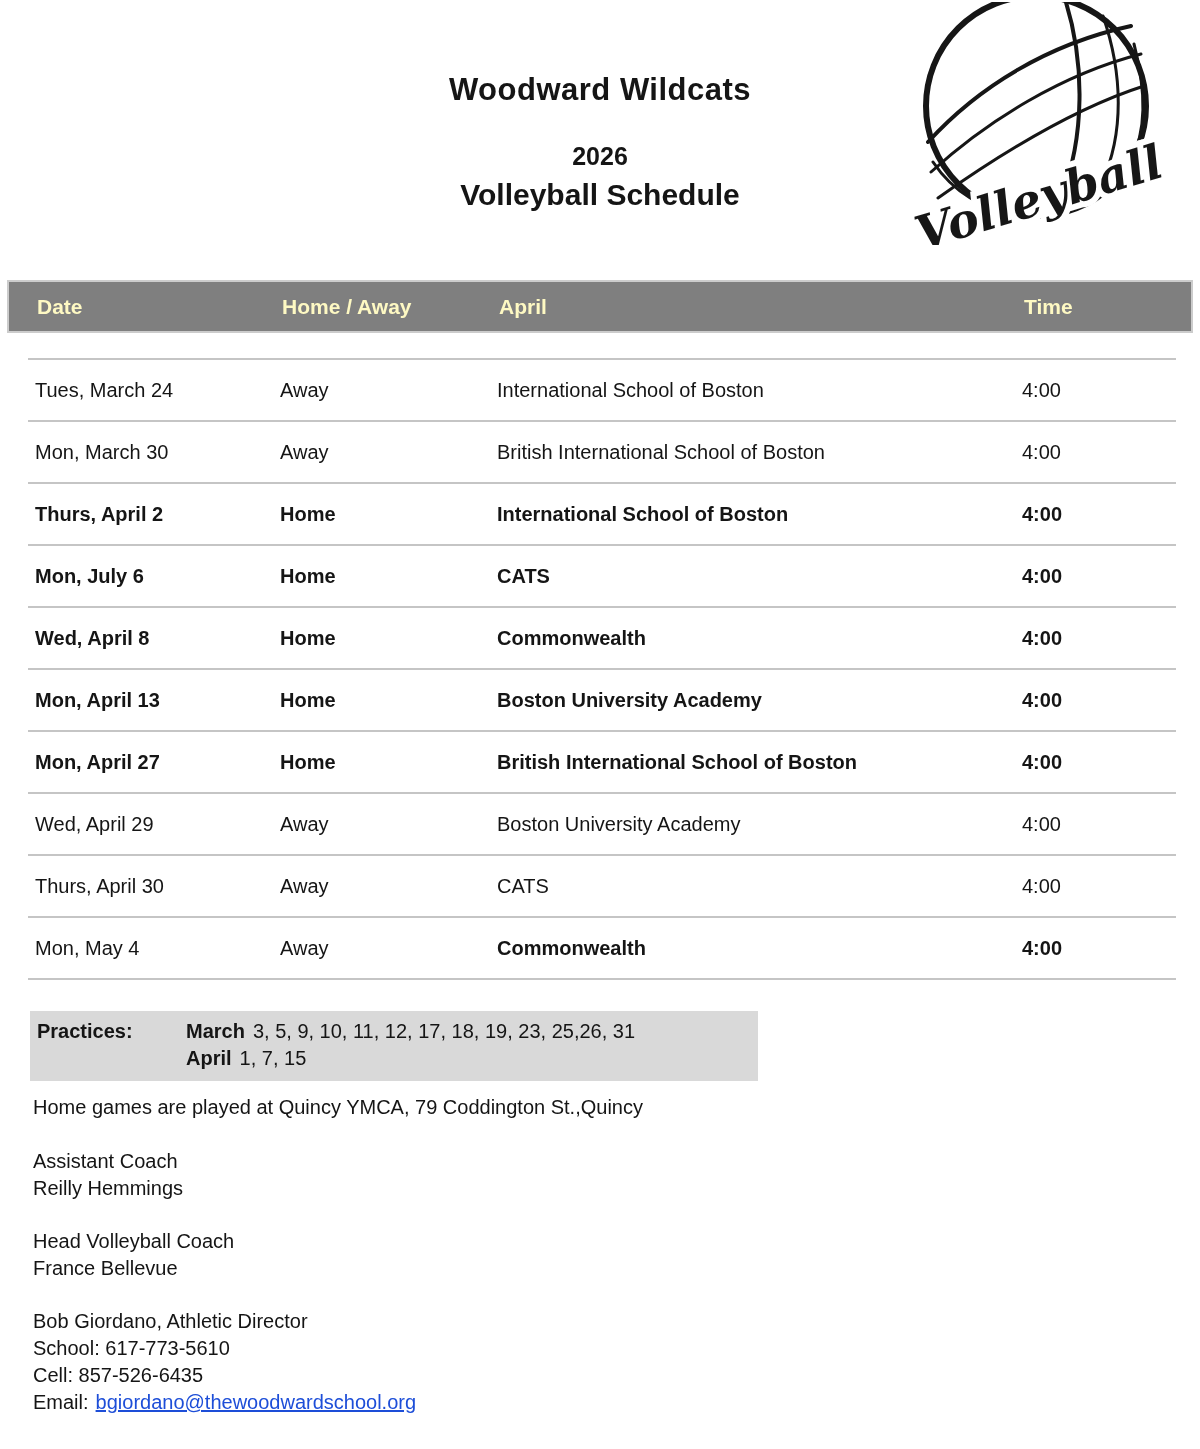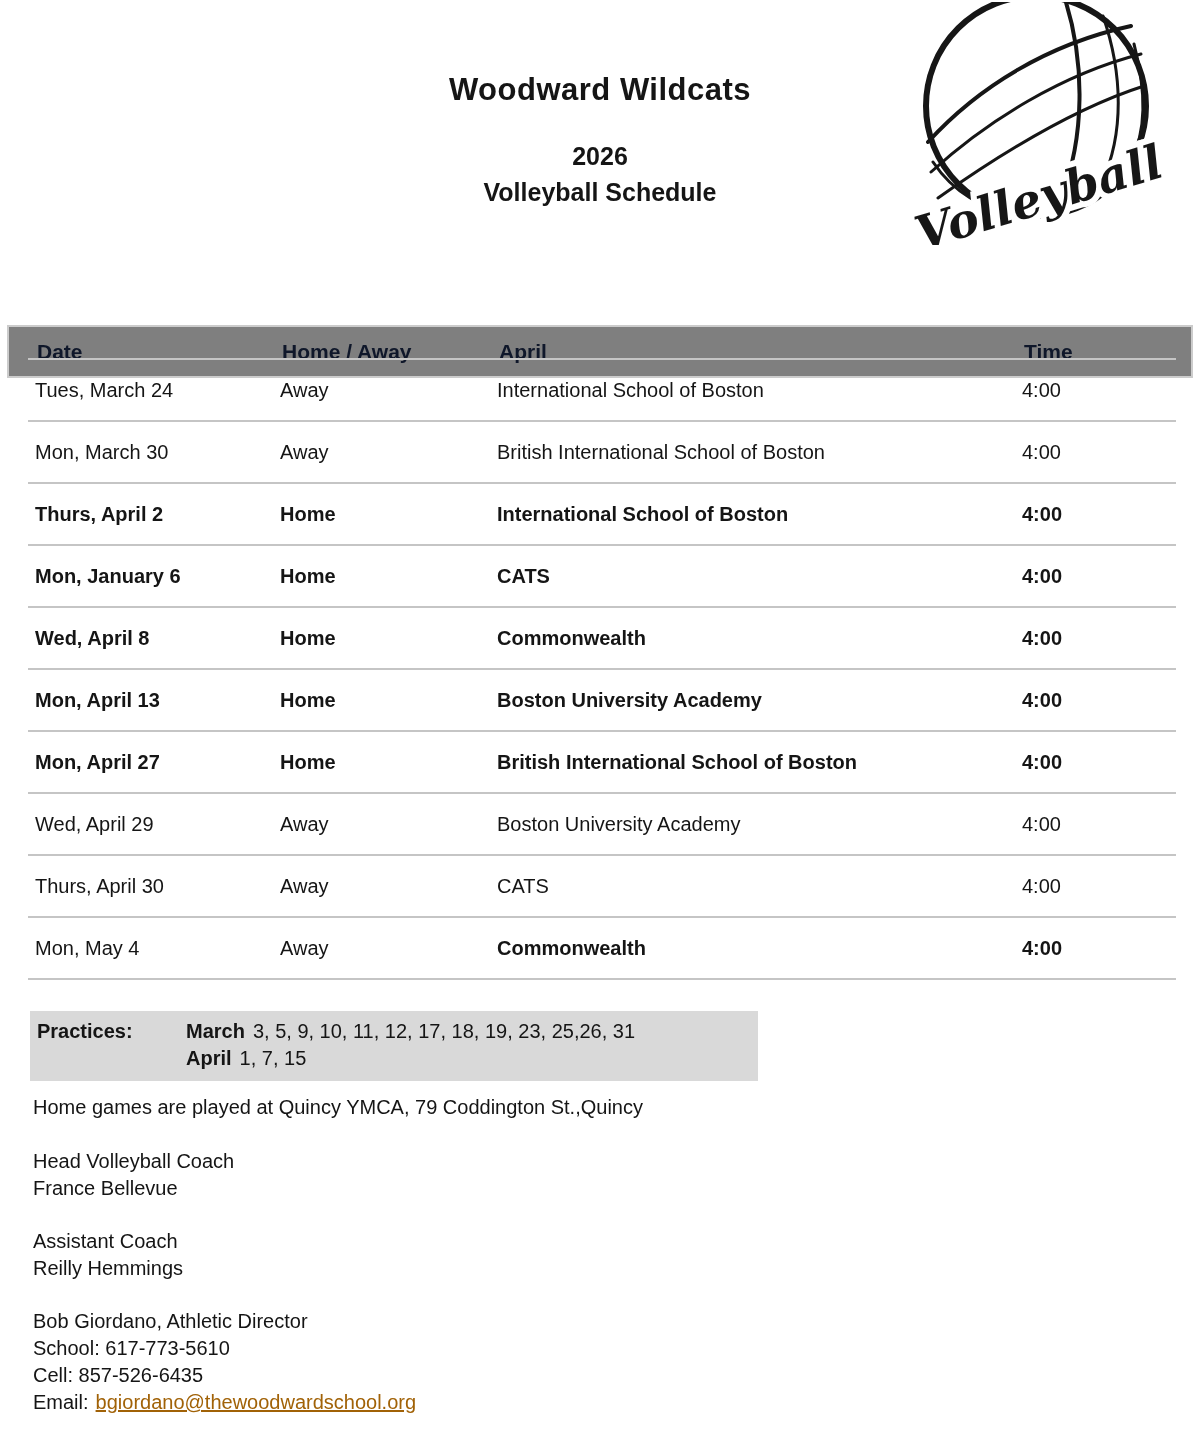--- a/index.html
+++ b/index.html
@@ -15,32 +15,32 @@
   .main-title {
     position:absolute; top:72px; left:0; width:1200px;
     text-align:center; font-size:31px; font-weight:bold; letter-spacing:0.5px;
   }
   .year-line {
     position:absolute; top:142px; left:0; width:1200px;
     text-align:center; font-size:25px; font-weight:bold;
   }
   .subtitle-line {
     position:absolute; top:178px; left:0; width:1200px;
-    text-align:center; font-size:25px; font-weight:bold;
+    text-align:center; font-size:30px; font-weight:bold;
   }
 
   
   .logo { position:absolute; top:2px; left:893px; width:290px; height:243px; }
 
   
   .sched-head {
     position:absolute; top:280px; left:7px; width:1186px; height:53px;
     background:#7f7f7f; border:2px solid #cccccc;
     display:flex; align-items:center;
-    color:#0f172a; font-weight:bold; font-size:21px;margin-top:45px;
+    color:#fef9c3; font-weight:bold; font-size:21px;
   }
   .sched-head .c1 { width:273px; padding-left:28px; }
   .sched-head .c2 { width:217px; }
   .sched-head .c3 { width:525px; }
   .sched-head .c4 { flex:1; }
 
   .sched-body {
     position:absolute; top:358px; left:28px; width:1148px;
     border-bottom:2px solid #c5c5c5;
     font-size:20px;
@@ -58,21 +58,21 @@
     background:#d9d9d9; padding:7px 0 9px 4px;
     display:flex; font-size:20px; line-height:27px;
   }
   .practices .plabel { font-weight:bold; width:152px; padding-left:3px; }
   .practices .pline .month { font-weight:bold; margin-right:8px; }
 
   
   .home-note { position:absolute; top:1096px; left:33px; font-size:20px; }
   .contacts { position:absolute; top:1148px; left:33px; font-size:20px; line-height:27px; }
   .contacts .cblock { margin-bottom:26px; }
-  .email-link { color:#a16207; text-decoration:underline; }
+  .email-link { color:#1d4ed8; text-decoration:underline; }
   .email-label { margin-right:7px; }
 </style>
 </head>
 <body>
 
 <div class="page">
 
   <div class="main-title">Woodward Wildcats</div>
   <div class="year-line">2026</div>
   <div class="subtitle-line">Volleyball Schedule</div>
@@ -121,21 +121,21 @@
       <div class="c3">British International School of Boston</div>
       <div class="c4">4:00</div>
     </div>
     <div class="srow bold-row">
       <div class="c1">Thurs, April 2</div>
       <div class="c2">Home</div>
       <div class="c3">International School of Boston</div>
       <div class="c4">4:00</div>
     </div>
     <div class="srow bold-row">
-      <div class="c1">Mon, January 6</div>
+      <div class="c1">Mon, July 6</div>
       <div class="c2">Home</div>
       <div class="c3">CATS</div>
       <div class="c4">4:00</div>
     </div>
     <div class="srow bold-row">
       <div class="c1">Wed, April 8</div>
       <div class="c2">Home</div>
       <div class="c3">Commonwealth</div>
       <div class="c4">4:00</div>
     </div>
@@ -180,26 +180,26 @@
       <div class="pline">
         <span class="month">April</span><span class="days">1, 7, 15</span>
       </div>
     </div>
   </div>
 
   <div class="home-note">Home games are played at Quincy YMCA, 79 Coddington St.,Quincy</div>
 
   <div class="contacts">
     <div class="cblock">
+      <div>Assistant Coach</div>
+      <div>Reilly Hemmings</div>
+    </div>
+    <div class="cblock">
       <div>Head Volleyball Coach</div>
       <div>France Bellevue</div>
-    </div>
-    <div class="cblock">
-      <div>Assistant Coach</div>
-      <div>Reilly Hemmings</div>
     </div>
     <div class="cblock">
       <div>Bob Giordano, Athletic Director</div>
       <div>School: 617-773-5610</div>
       <div>Cell: 857-526-6435</div>
       <div>
         <span class="email-label">Email:</span><a href="#" class="email-link">bgiordano@thewoodwardschool.org</a>
       </div>
     </div>
   </div>

